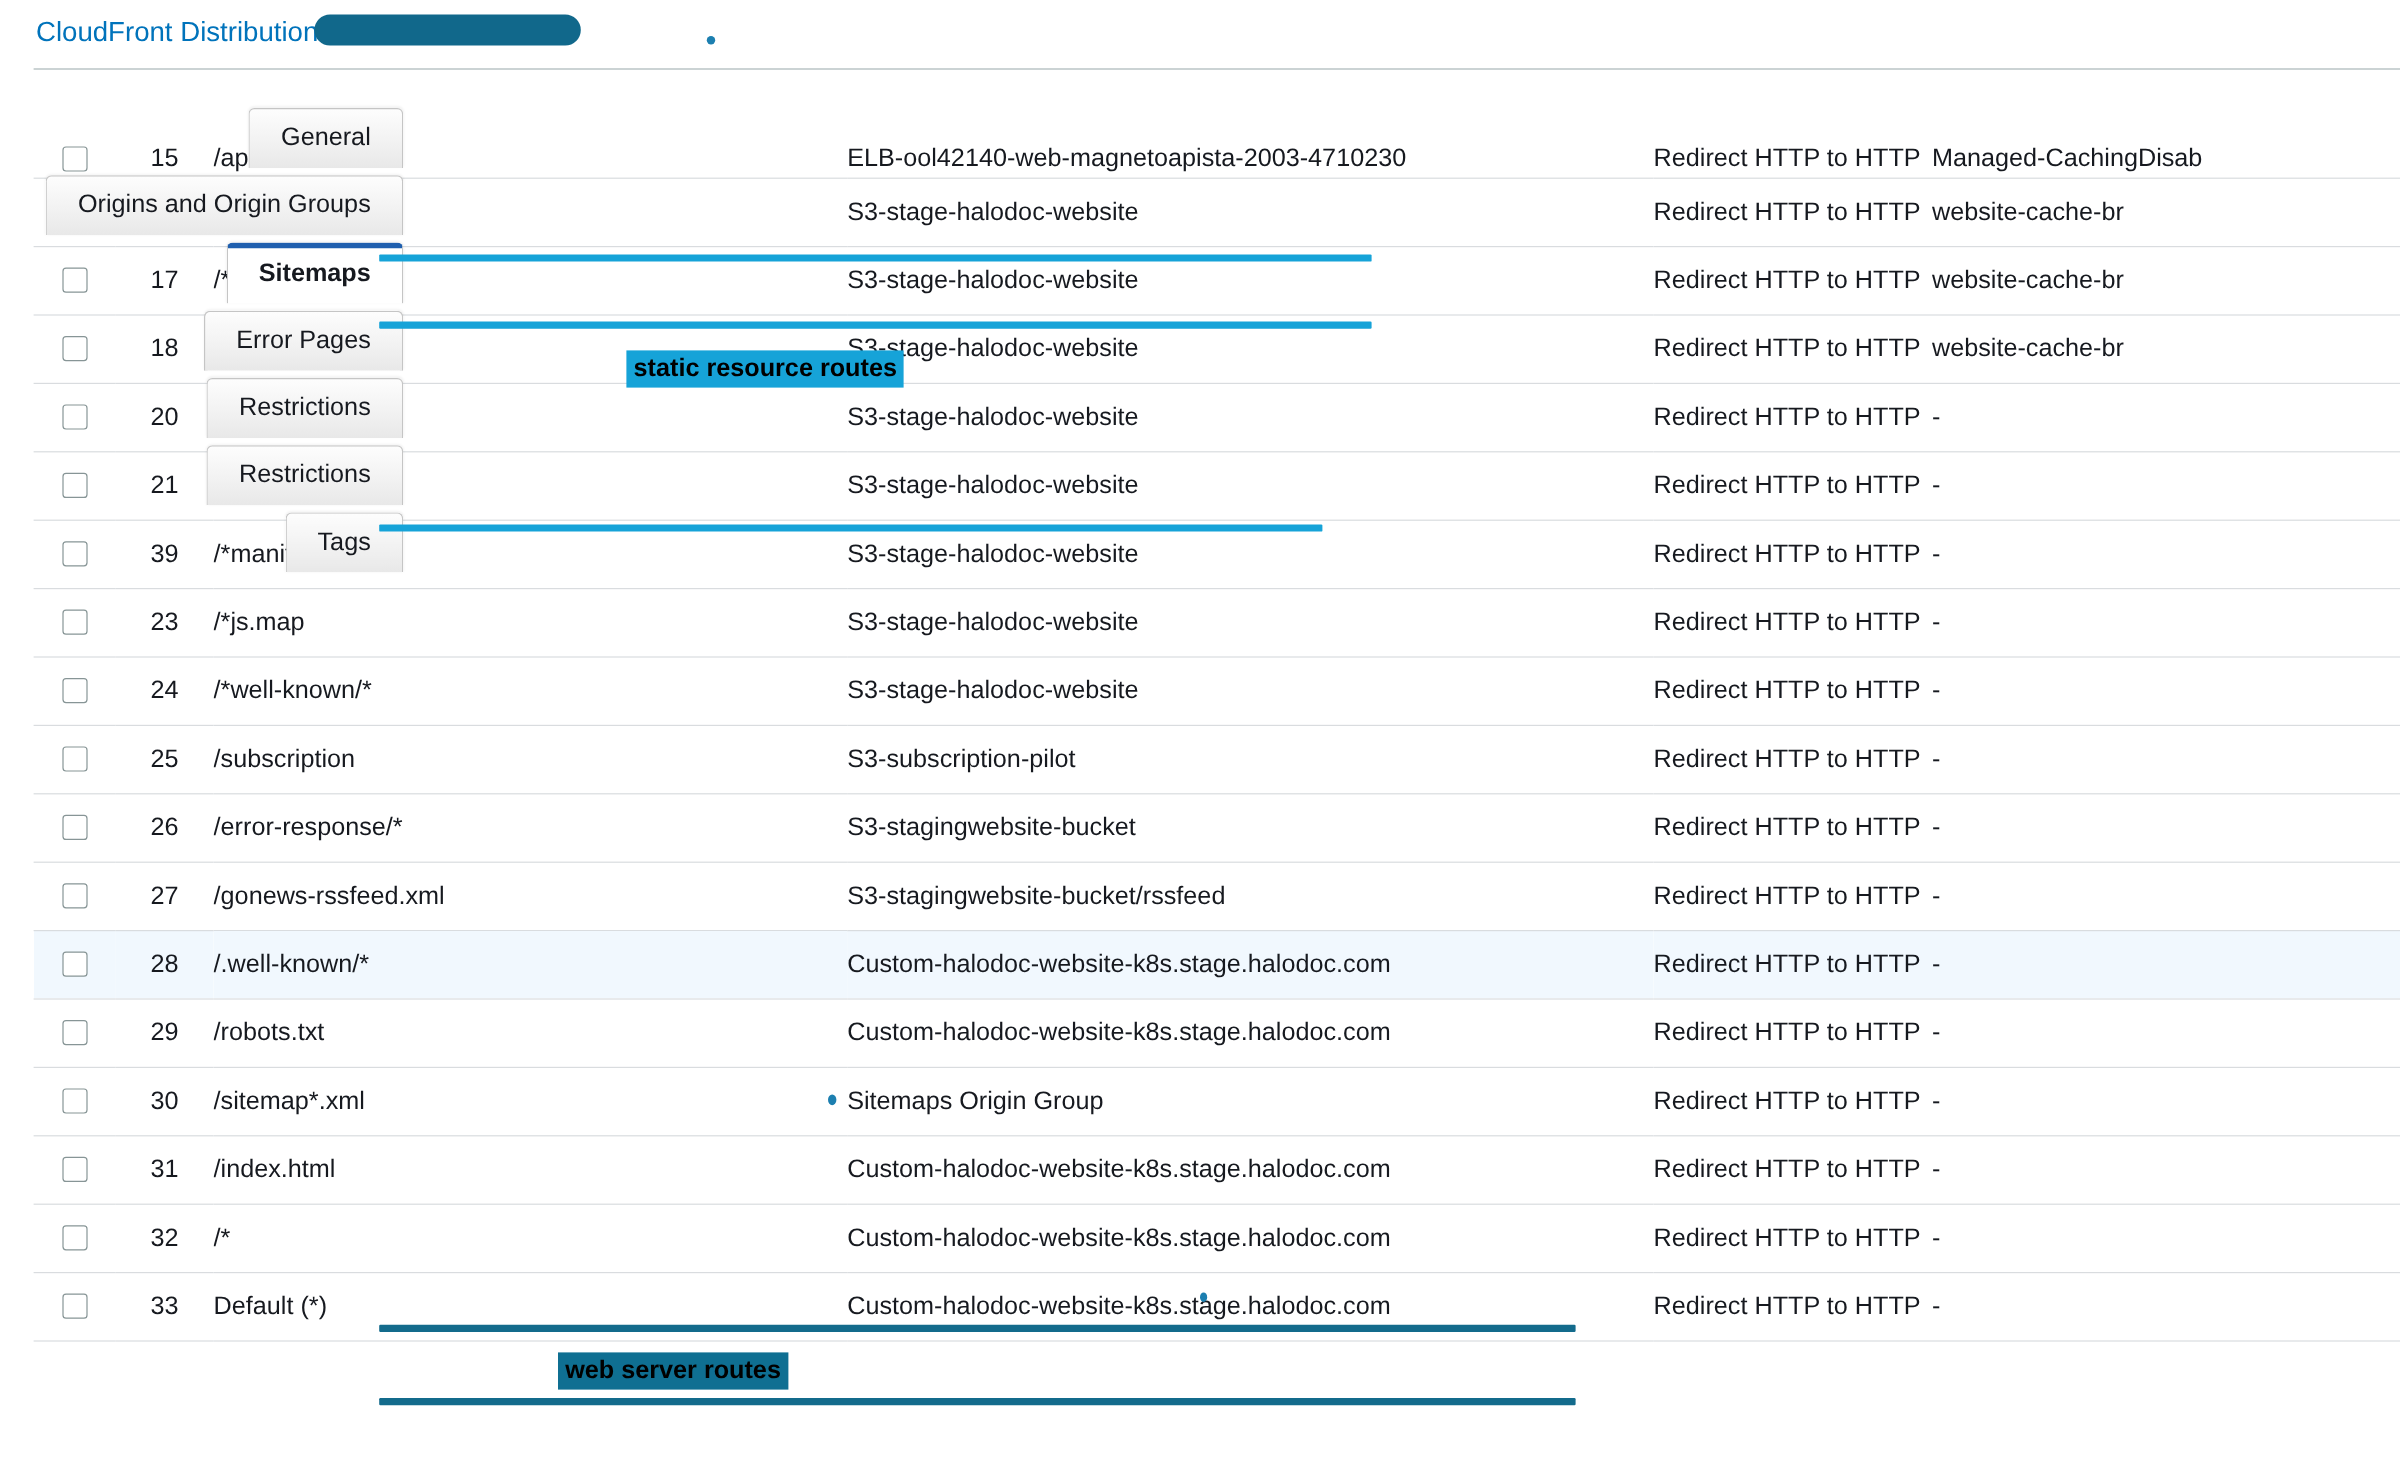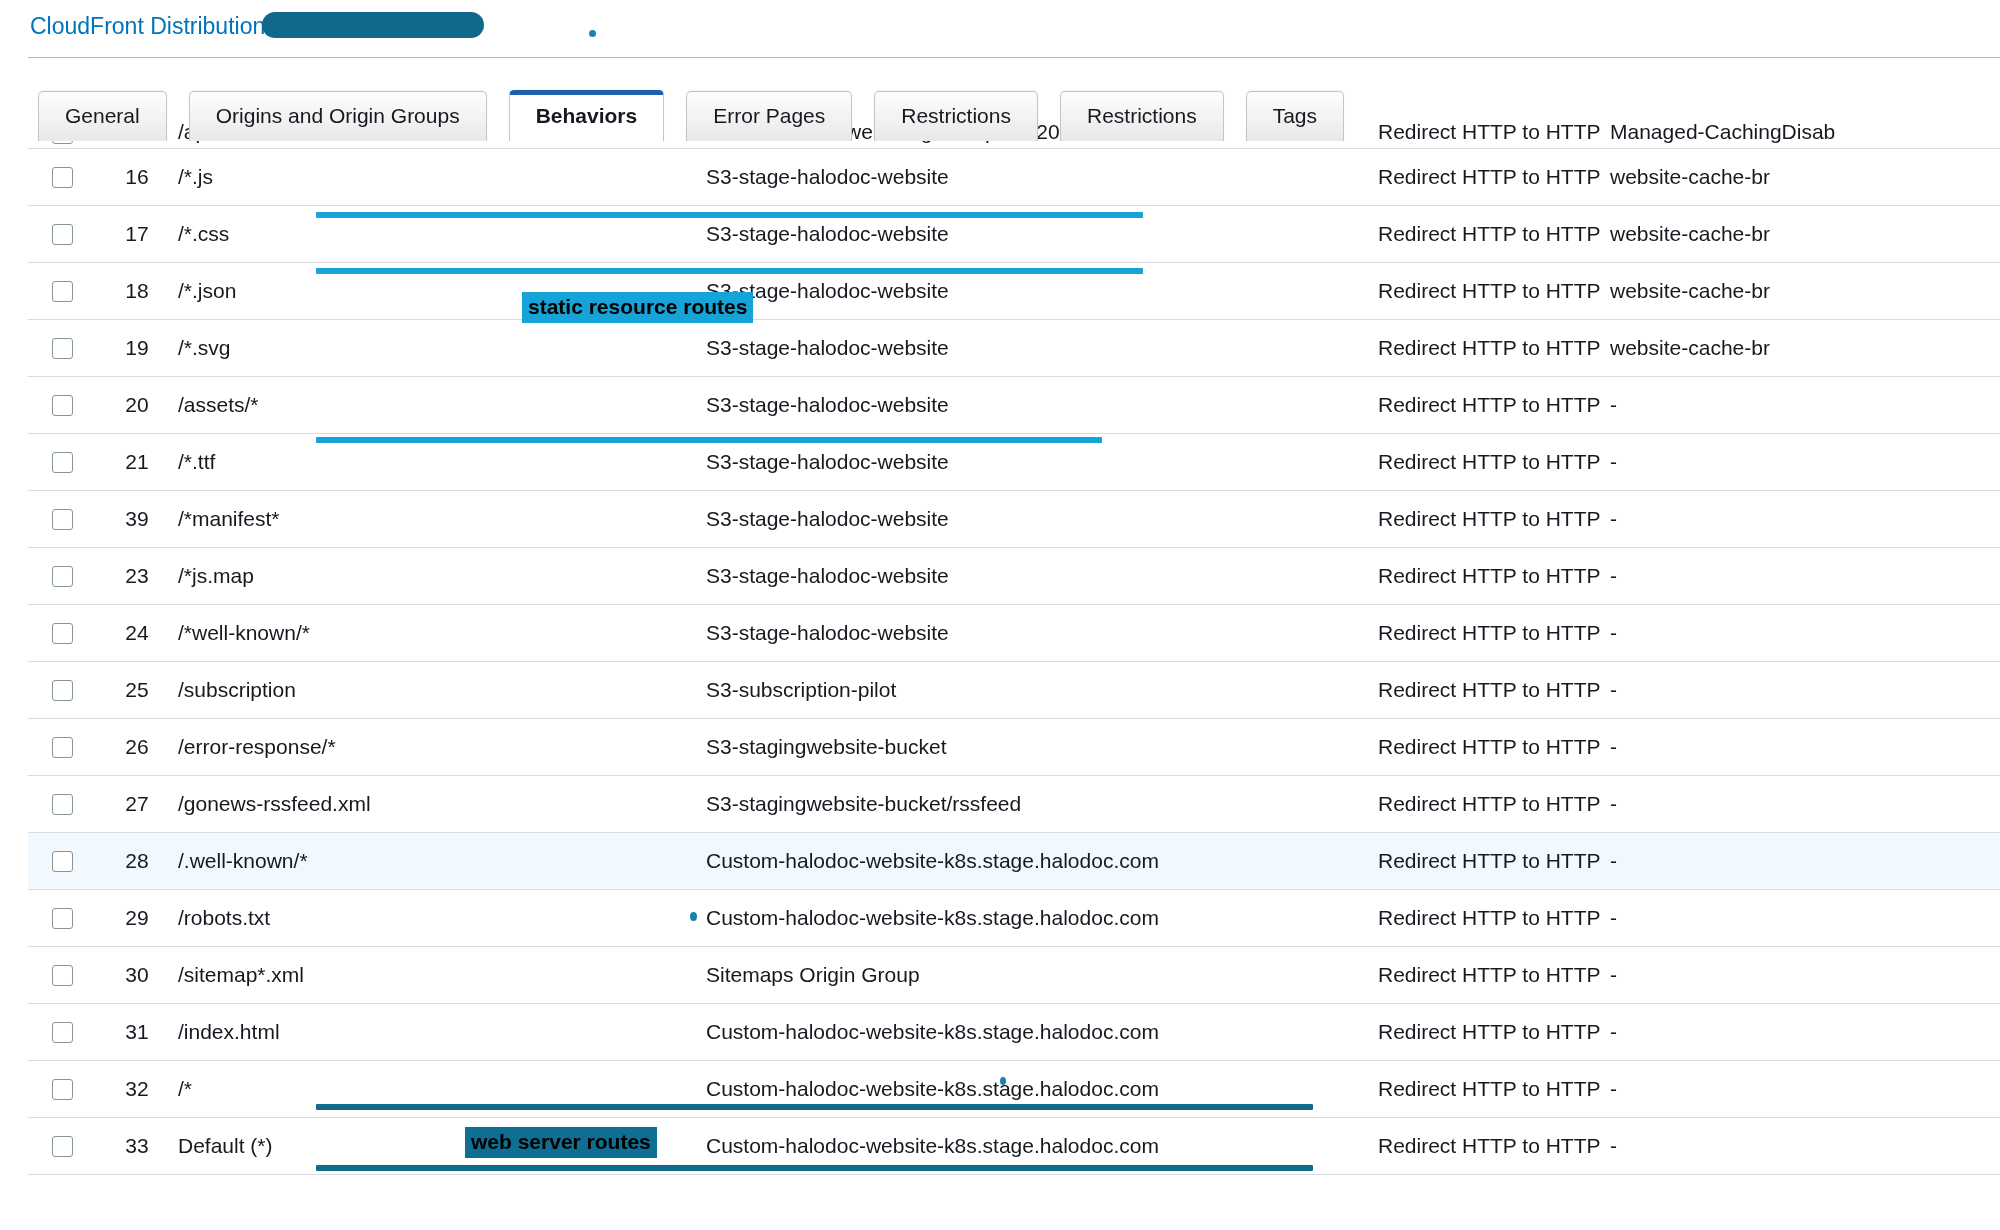--- a/index.html
+++ b/index.html
@@ -31,22 +31,23 @@
     background: #1c7fb0;
   }
   .hr-top {
     position: absolute; left: 28px; top: 57px;
     width: 1972px; height: 1px; background: #aab7b8;
   }
 
   
   .tabs {
     position: absolute; left: 38px; top: 90px;
-    display: flex; align-items: flex-end; gap: 22px;
+    display: flex; align-items: flex-end; gap: 6px;
     z-index: 5;
+    flex-direction: column;
   }
   .tab {
     position: relative;
     background: linear-gradient(to bottom, #fdfdfd 0%, #f2f2f2 55%, #e8e8e8 100%);
     border: 1px solid #c5c5c5;
     border-bottom: none;
     border-radius: 5px 5px 0 0;
     padding: 12px 26px 13px 26px;
     font-size: 21px; color: #16191f;
     white-space: nowrap;
@@ -123,21 +124,21 @@
   <div class="breadcrumb">
     <a class="crumb-link" href="#">CloudFront Distributions</a><span class="crumb-sep">&gt;</span><span class="crumb-current"></span>
   </div>
   <div class="redaction"></div>
   <div class="stray-dot-1"></div>
   <div class="hr-top"></div>
 
   <div class="tabs">
     <div class="tab">General</div>
     <div class="tab">Origins and Origin Groups</div>
-    <div class="tab active">Behaviors</div>
+    <div class="tab active">Sitemaps</div>
     <div class="tab">Error Pages</div>
     <div class="tab">Restrictions</div>
     <div class="tab">Restrictions</div>
     <div class="tab">Tags</div>
   </div>
 
   <div class="table-wrap">
     <table class="behaviors">
       <tbody id="tbody">
           <tr class="first-row">
@@ -208,38 +209,20 @@
             <td class="c-viewer">
               <span class="clip">Redirect HTTP to HTTP</span>
             </td>
             <td class="c-cache">
               <span class="clip">website-cache-br</span>
             </td>
           </tr>
           <tr>
             <td class="c-check"><span class="cbx"></span></td>
             <td class="c-prec">
-              <span class="clip">19</span>
-            </td>
-            <td class="c-path">
-              <span class="clip">/*.svg</span>
-            </td>
-            <td class="c-origin">
-              <span class="clip">S3-stage-halodoc-website</span>
-            </td>
-            <td class="c-viewer">
-              <span class="clip">Redirect HTTP to HTTP</span>
-            </td>
-            <td class="c-cache">
-              <span class="clip">website-cache-br</span>
-            </td>
-          </tr>
-          <tr>
-            <td class="c-check"><span class="cbx"></span></td>
-            <td class="c-prec">
               <span class="clip">20</span>
             </td>
             <td class="c-path">
               <span class="clip">/assets/*</span>
             </td>
             <td class="c-origin">
               <span class="clip">S3-stage-halodoc-website</span>
             </td>
             <td class="c-viewer">
               <span class="clip">Redirect HTTP to HTTP</span>

